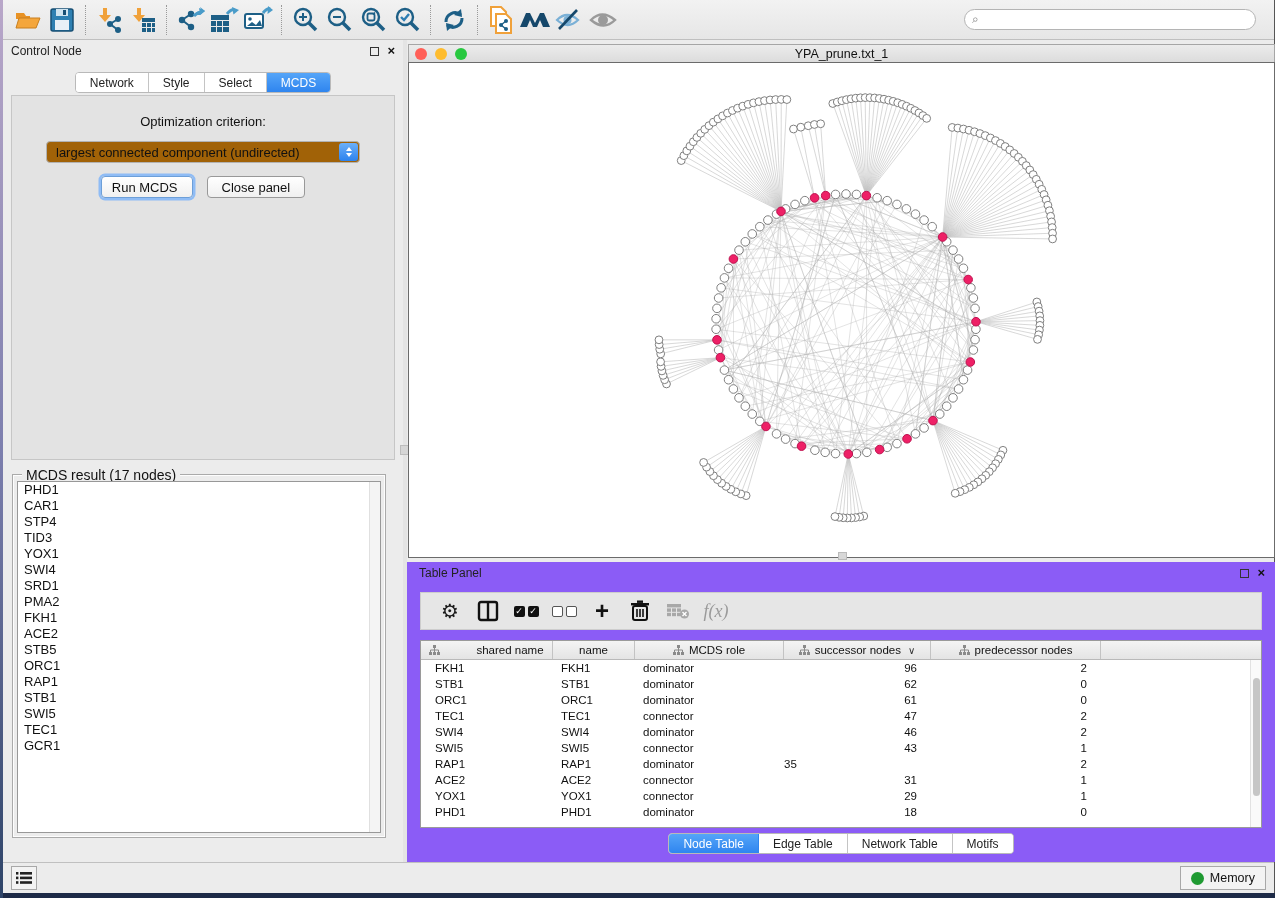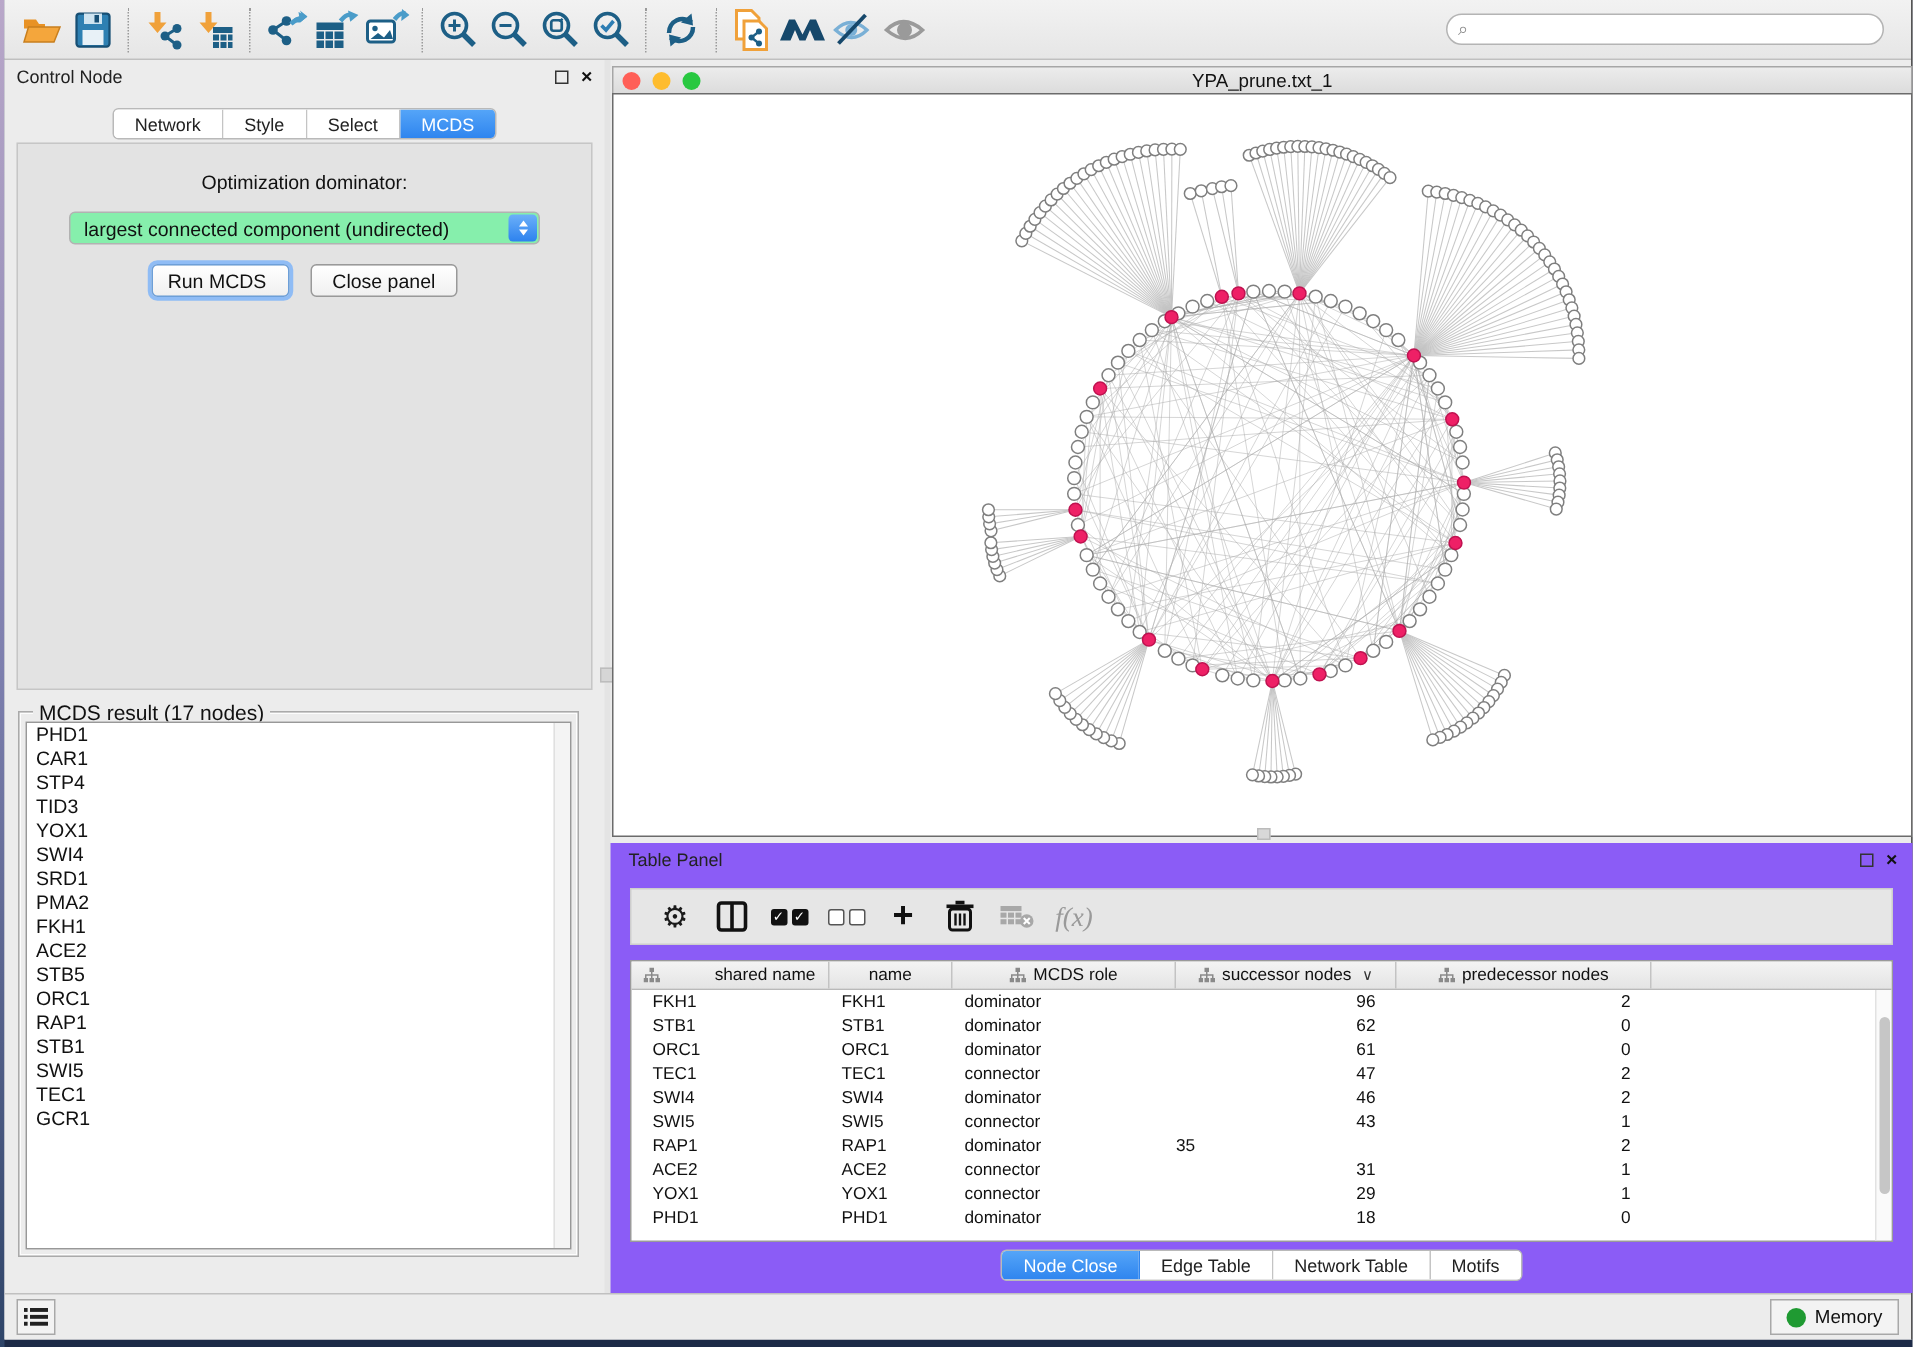--- a/index.html
+++ b/index.html
@@ -35,21 +35,21 @@
   .cp-tabs { position:absolute; left:0; top:32px; width:100%; display:flex; justify-content:center; }
   .seg-control { display:flex; border:1px solid #b9b9b9; border-radius:4px; overflow:hidden; background:#fff; height:21px; }
   .seg-tab { padding:0 14px; font-size:12px; color:#222; display:flex; align-items:center;
     border-right:1px solid #c4c4c4; background:#fff; cursor:default; }
   .seg-tab:last-child { border-right:none; }
   .seg-tab.active { background:linear-gradient(#55a5f8,#2f85ef); color:#fff; border-right-color:#2f85ef; }
 
   .cp-content { position:absolute; left:8px; top:55px; width:384px; height:365px;
     background:#e3e3e3; border:1px solid #c6c6c6; }
   .opt-label { text-align:center; margin-top:18px; font-size:13px; color:#111; }
-  .opt-select { margin:12px auto 0; width:314px; height:22px; background:#86efac;
+  .opt-select { margin:12px auto 0; width:314px; height:22px; background:#a16207;
     border:1px solid #b2b2b2; border-radius:4px; position:relative;
     display:flex; align-items:center; font-size:13px; padding-left:9px; color:#111; }
   .opt-stepper { position:absolute; right:1px; top:1px; width:19px; height:18px; border-radius:3px;
     background:linear-gradient(#6cb0f9,#2d82ee); display:flex; flex-direction:column;
     align-items:center; justify-content:center; gap:2px; }
   .tri-up { width:0; height:0; border-left:3.5px solid transparent; border-right:3.5px solid transparent; border-bottom:4px solid #fff; }
   .tri-down { width:0; height:0; border-left:3.5px solid transparent; border-right:3.5px solid transparent; border-top:4px solid #fff; }
   .cp-buttons { display:flex; justify-content:center; gap:14px; margin-top:13px; }
   .btn { height:22px; padding:0 14px; background:linear-gradient(#ffffff,#f0f0f0);
     border:1px solid #999; border-radius:4px; font-size:13px; color:#111;
@@ -290,21 +290,21 @@
       </div>
       <div class="cp-tabs">
         <div class="seg-control" id="cp-seg">
             <div class="seg-tab">Network</div>
             <div class="seg-tab">Style</div>
             <div class="seg-tab">Select</div>
             <div class="seg-tab active">MCDS</div>
           </div>
       </div>
       <div class="cp-content">
-        <div class="opt-label">Optimization dominator:</div>
+        <div class="opt-label">Optimization criterion:</div>
         <div class="opt-select">
           <span>largest connected component (undirected)</span>
           <span class="opt-stepper">
               <span class="tri-up"></span>
               <span class="tri-down"></span>
             </span>
         </div>
         <div class="cp-buttons">
           <div class="btn focus-ring">Run MCDS</div>
           <div class="btn">Close panel</div>
@@ -1114,21 +1114,21 @@
                 <div class="nt-cell" style="width: 170px; text-align: right; padding: 0px 14px 0px 0px;">0</div>
               </div>
             </div>
           <div class="nt-scroll">
             <div class="nt-thumb" style="top:18px; height:118px;"></div>
           </div>
         </div>
 
         <div class="tp-tabs">
           <div class="seg-control" id="tp-seg">
-              <div class="seg-tab active">Node Close</div>
+              <div class="seg-tab active">Node Table</div>
               <div class="seg-tab">Edge Table</div>
               <div class="seg-tab">Network Table</div>
               <div class="seg-tab">Motifs</div>
             </div>
         </div>
       </div>
     </div>
   </div>
 
   <div class="status-bar">

